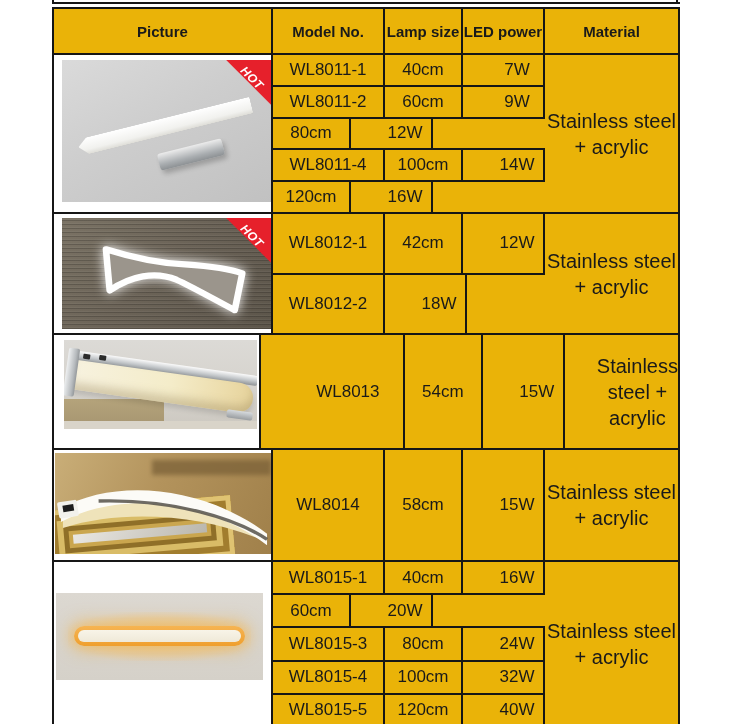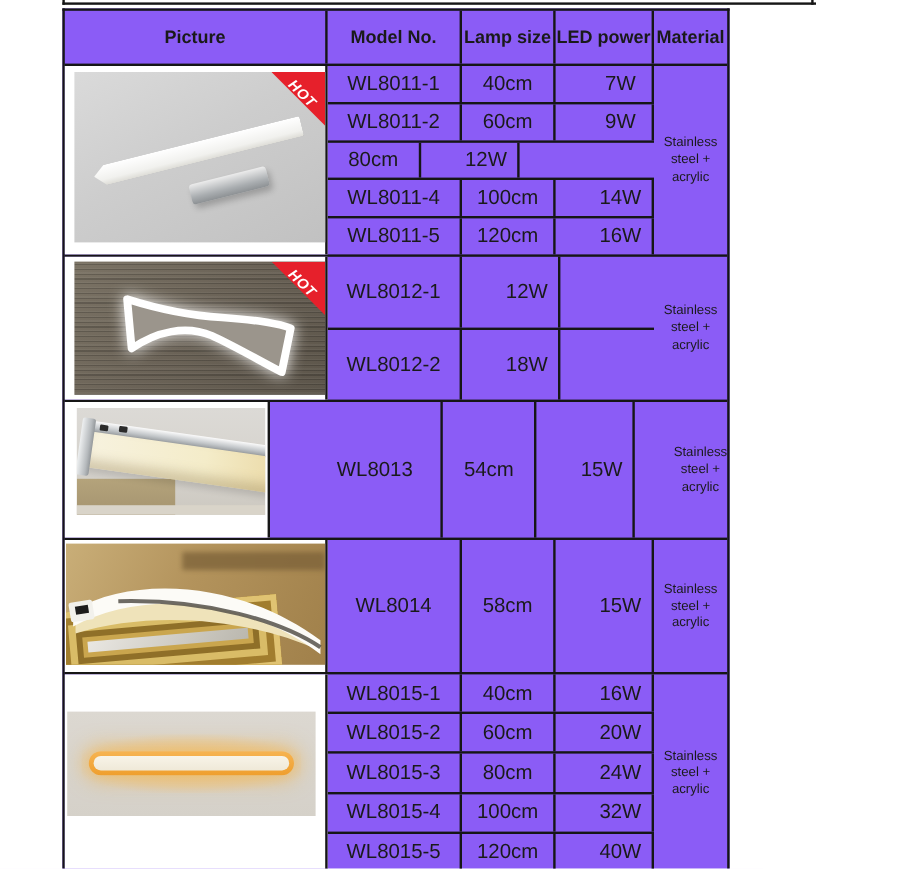--- a/index.html
+++ b/index.html
@@ -10,23 +10,23 @@
   html,body{margin:0;padding:0;background:#fff;}
   .page{
     position:relative;width:750px;height:724px;background:#ffffff;
     overflow:hidden;font-family:"Liberation Sans",sans-serif;color:var(--text);
   }
   
   .frag-stub{position:absolute;top:0;width:2px;height:4px;background:var(--border);}
   .frag-line{position:absolute;top:2px;left:52px;width:628px;height:2px;background:var(--border);}
 
   .spec-table{
-    position:absolute;left:52px;top:7px;width:556px;height:717px;
+    position:absolute;left:52px;top:7px;width:628px;height:717px;
     box-sizing:border-box;border:2px solid var(--border);border-bottom:none;
-    display:flex;flex-direction:column;background:#8b5cf6;
+    display:flex;flex-direction:column;background:#eab308;
   }
   .thead{display:flex;flex:none;height:44px;border-bottom:2px solid var(--border);}
   .hcell{
     display:flex;align-items:center;justify-content:center;
     font-size:15px;font-weight:bold;box-sizing:border-box;
     border-right:2px solid var(--border);
   }
   .w-pic{width:219px;} .w-model{width:112px;} .w-size{width:78px;} .w-power{width:82px;}
   .w-mat{flex:1;border-right:none;}
 
@@ -35,21 +35,21 @@
   .pic-cell{width:219px;box-sizing:border-box;border-right:2px solid var(--border);position:relative;background:#fff;}
   .mid{width:272px;display:flex;flex-direction:column;}
   .subrow{display:flex;flex:1;border-bottom:2px solid var(--border);box-sizing:border-box;}
   .subrow:last-child{border-bottom:none;}
   .cell{
     display:flex;align-items:center;justify-content:center;
     font-size:17px;box-sizing:border-box;border-right:2px solid var(--border);
   }
   .c-model{width:112px;} .c-size{width:78px;} .c-power{width:82px;padding-left:28px;}
   .mat-cell{flex:1;display:flex;align-items:center;justify-content:center;text-align:center;}
-  .mat-text{font-size:11px;line-height:1.3;max-width:130px;display:inline-block;}
+  .mat-text{font-size:20px;line-height:1.3;max-width:130px;display:inline-block;}
 
   
   .photo{position:absolute;overflow:hidden;}
 
   
   .ph1{top:5px;left:8px;right:0;bottom:10px;background:linear-gradient(150deg,#dadada 0%,#cdcdcd 45%,#c1c1c1 100%);}
   .ph1-mount{position:absolute;left:96px;top:86px;width:66px;height:17px;border-radius:3px;
     background:linear-gradient(#ececec,#a9adb0 65%,#8d9194);transform:rotate(-14deg);
     box-shadow:2px 4px 5px rgba(0,0,0,.22);}
   .ph1-bar{position:absolute;left:14px;top:58px;width:178px;height:17px;border-radius:2px;
@@ -145,21 +145,20 @@
             <div class="subrow">
               <div class="cell c-size">80cm</div>
               <div class="cell c-power">12W</div>
             </div>
             <div class="subrow">
               <div class="cell c-model">WL8011-4</div>
               <div class="cell c-size">100cm</div>
               <div class="cell c-power">14W</div>
             </div>
             <div class="subrow">
-              <div class="cell c-model">WL8011-5</div>
               <div class="cell c-size">120cm</div>
               <div class="cell c-power">16W</div>
             </div>
           </div>
           <div class="mat-cell">
             <span class="mat-text">Stainless steel + acrylic</span>
           </div>
         </div>
         <div class="group" style="height: 121px;">
           <div class="pic-cell">
@@ -170,20 +169,21 @@
     </svg>
   <div class="ribbon">
                 <div class="ribbon-tri"></div>
                 <div class="ribbon-text">HOT</div>
               </div>
             </div>
 </div>
           <div class="mid">
             <div class="subrow">
               <div class="cell c-model">WL8012-1</div>
+              <div class="cell c-size">42cm</div>
               <div class="cell c-power">12W</div>
             </div>
             <div class="subrow">
               <div class="cell c-model">WL8012-2</div>
               <div class="cell c-power">18W</div>
             </div>
           </div>
           <div class="mat-cell">
             <span class="mat-text">Stainless steel + acrylic</span>
           </div>
@@ -250,21 +250,20 @@
     </div>
   </div>
 </div>
           <div class="mid">
             <div class="subrow">
               <div class="cell c-model">WL8015-1</div>
               <div class="cell c-size">40cm</div>
               <div class="cell c-power">16W</div>
             </div>
             <div class="subrow">
-              <div class="cell c-model">WL8015-2</div>
               <div class="cell c-size">60cm</div>
               <div class="cell c-power">20W</div>
             </div>
             <div class="subrow">
               <div class="cell c-model">WL8015-3</div>
               <div class="cell c-size">80cm</div>
               <div class="cell c-power">24W</div>
             </div>
             <div class="subrow">
               <div class="cell c-model">WL8015-4</div>

